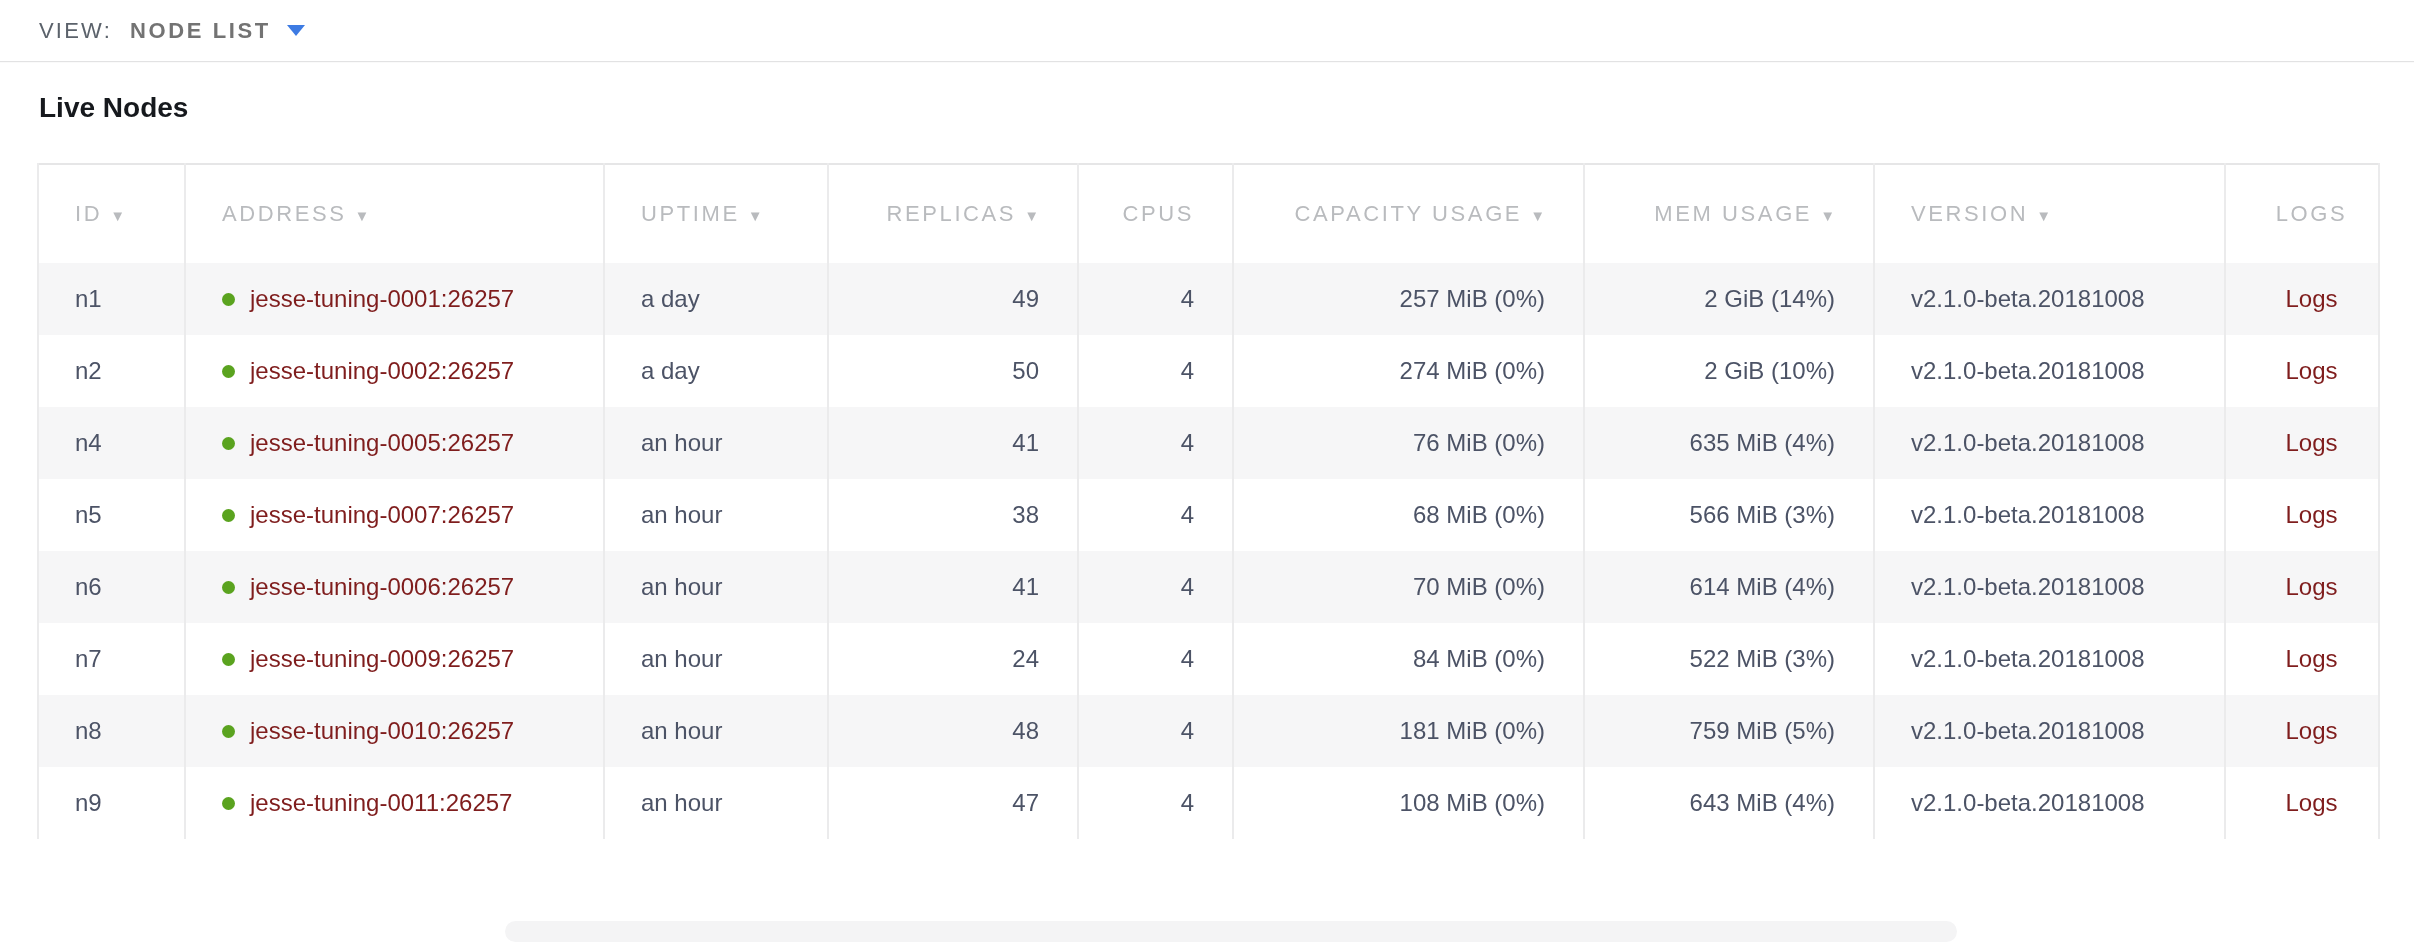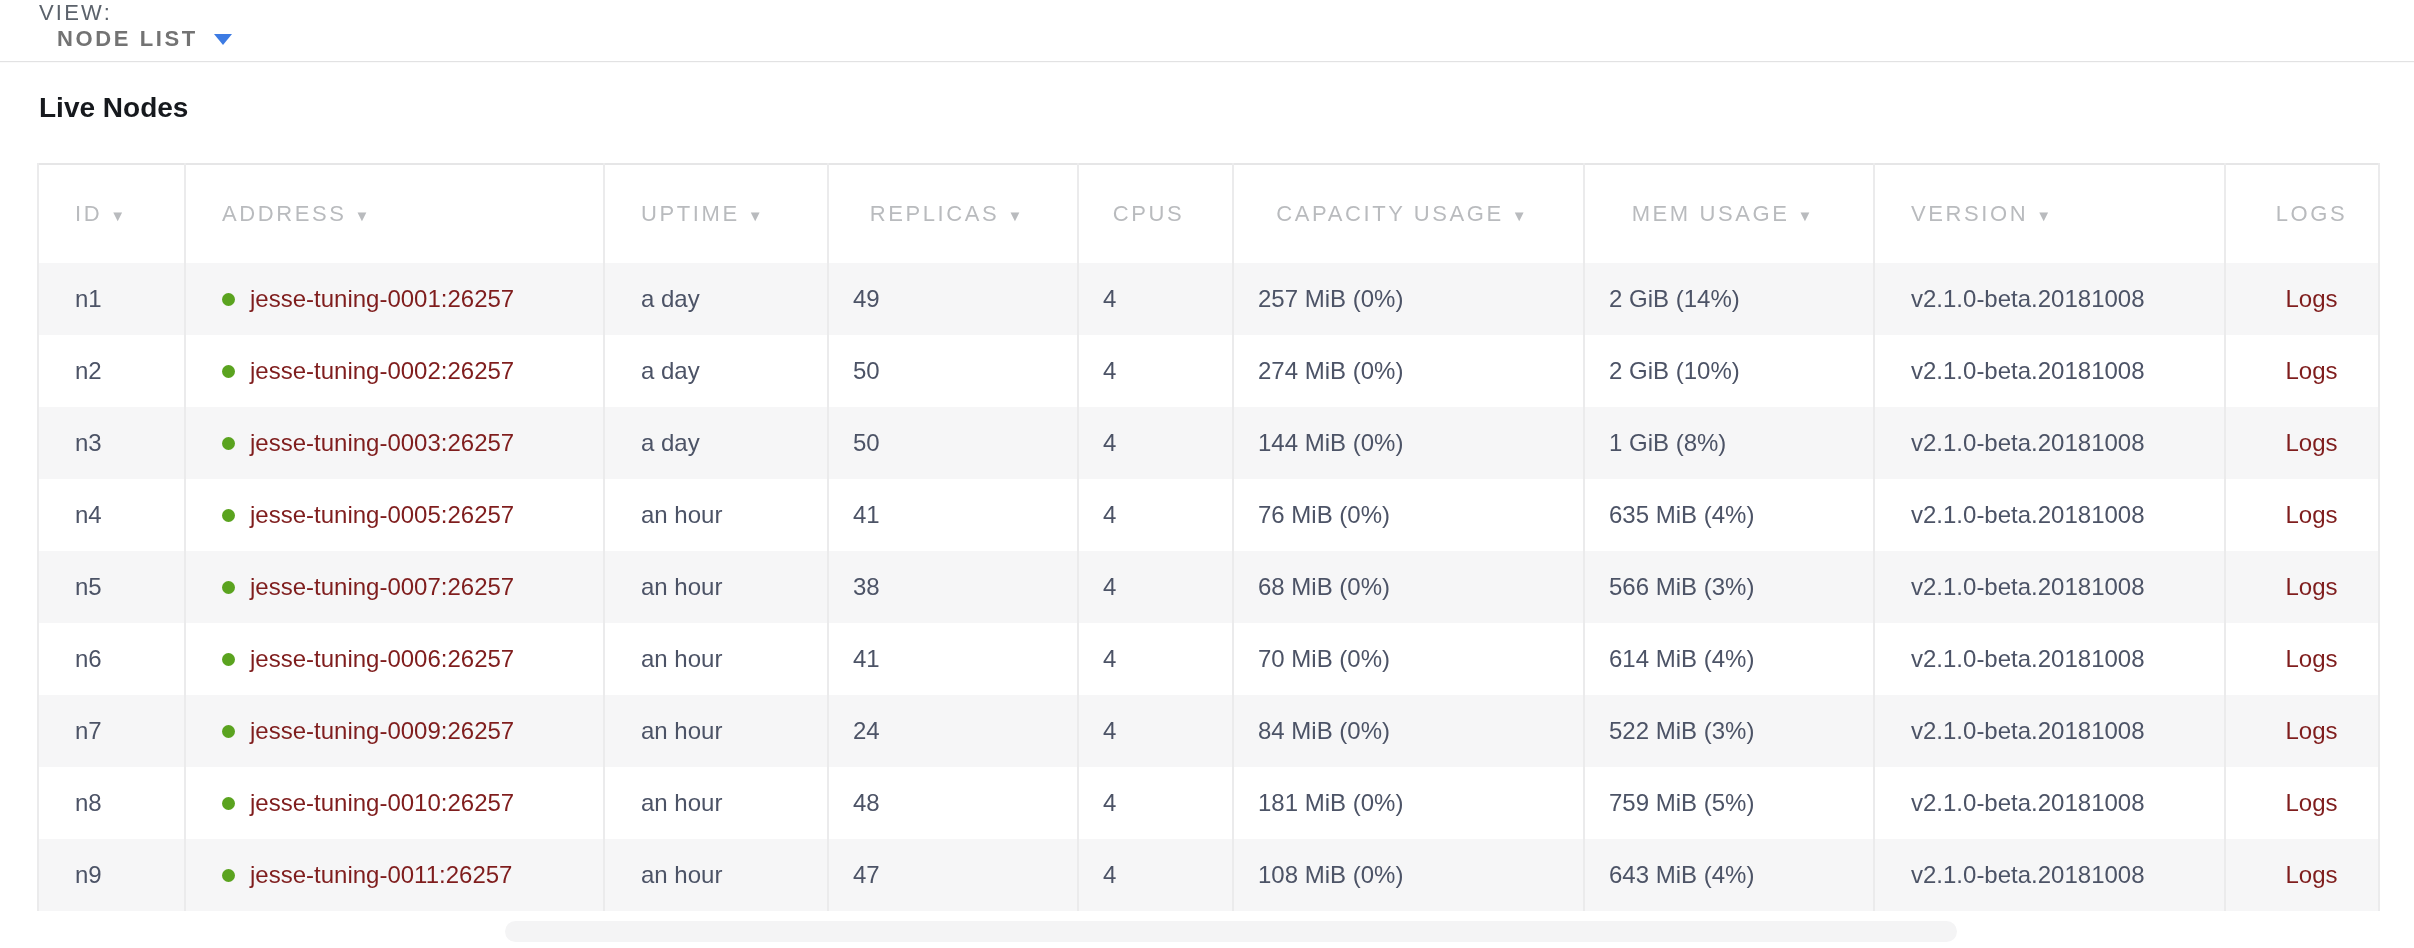--- a/index.html
+++ b/index.html
@@ -10,26 +10,25 @@
     font-family: "Liberation Sans", sans-serif;
     color: #4c5366;
     position: relative;
     overflow: hidden;
   }
 
   
   .view-bar {
     height: 62px;
     display: flex;
-    align-items: flex-start;
+    align-items: center;
     padding-left: 39px;
     border-bottom: 1px solid #e2e2e3;
     box-shadow: 0 1px 1px rgba(0,0,0,0.02);
     background: #fff;
-    flex-direction: column;
   }
   .view-label {
     color: #5b626b;
     font-size: 22px;
     letter-spacing: 2.2px;
     font-weight: 400;
   }
   .view-select {
     display: inline-flex;
     align-items: center;
@@ -93,21 +92,21 @@
     letter-spacing: 0;
   }
   .nodes-table tbody td {
     height: 72px;
     vertical-align: middle;
     font-size: 24px;
     color: #4c5366;
   }
   .nodes-table tbody tr:nth-child(odd) { background: #f6f6f7; }
   .al { text-align: left;  padding-left: 36px;  padding-right: 20px; }
-  .ar { padding-right: 38px; padding-left: 24px; }
+  .ar { text-align: right; padding-right: 38px; padding-left: 24px; }
   .ac { text-align: center; padding-left: 20px; }
 
   .status-dot {
     display: inline-block;
     width: 13px; height: 13px;
     border-radius: 50%;
     background: #5aa31f;
     margin-right: 15px;
     position: relative;
     top: -1px;
@@ -185,31 +184,20 @@
           <td class="al"><span class="status-dot"></span><a class="cell-link">jesse-tuning-0002:26257</a></td>
           <td class="al">a day</td>
           <td class="ar">50</td>
           <td class="ar">4</td>
           <td class="ar">274 MiB (0%)</td>
           <td class="ar">2 GiB (10%)</td>
           <td class="al">v2.1.0-beta.20181008</td>
           <td class="ac"><a class="cell-link">Logs</a></td>
         </tr>
         <tr>
-          <td class="al">n3</td>
-          <td class="al"><span class="status-dot"></span><a class="cell-link">jesse-tuning-0003:26257</a></td>
-          <td class="al">a day</td>
-          <td class="ar">50</td>
-          <td class="ar">4</td>
-          <td class="ar">144 MiB (0%)</td>
-          <td class="ar">1 GiB (8%)</td>
-          <td class="al">v2.1.0-beta.20181008</td>
-          <td class="ac"><a class="cell-link">Logs</a></td>
-        </tr>
-        <tr>
           <td class="al">n4</td>
           <td class="al"><span class="status-dot"></span><a class="cell-link">jesse-tuning-0005:26257</a></td>
           <td class="al">an hour</td>
           <td class="ar">41</td>
           <td class="ar">4</td>
           <td class="ar">76 MiB (0%)</td>
           <td class="ar">635 MiB (4%)</td>
           <td class="al">v2.1.0-beta.20181008</td>
           <td class="ac"><a class="cell-link">Logs</a></td>
         </tr>

